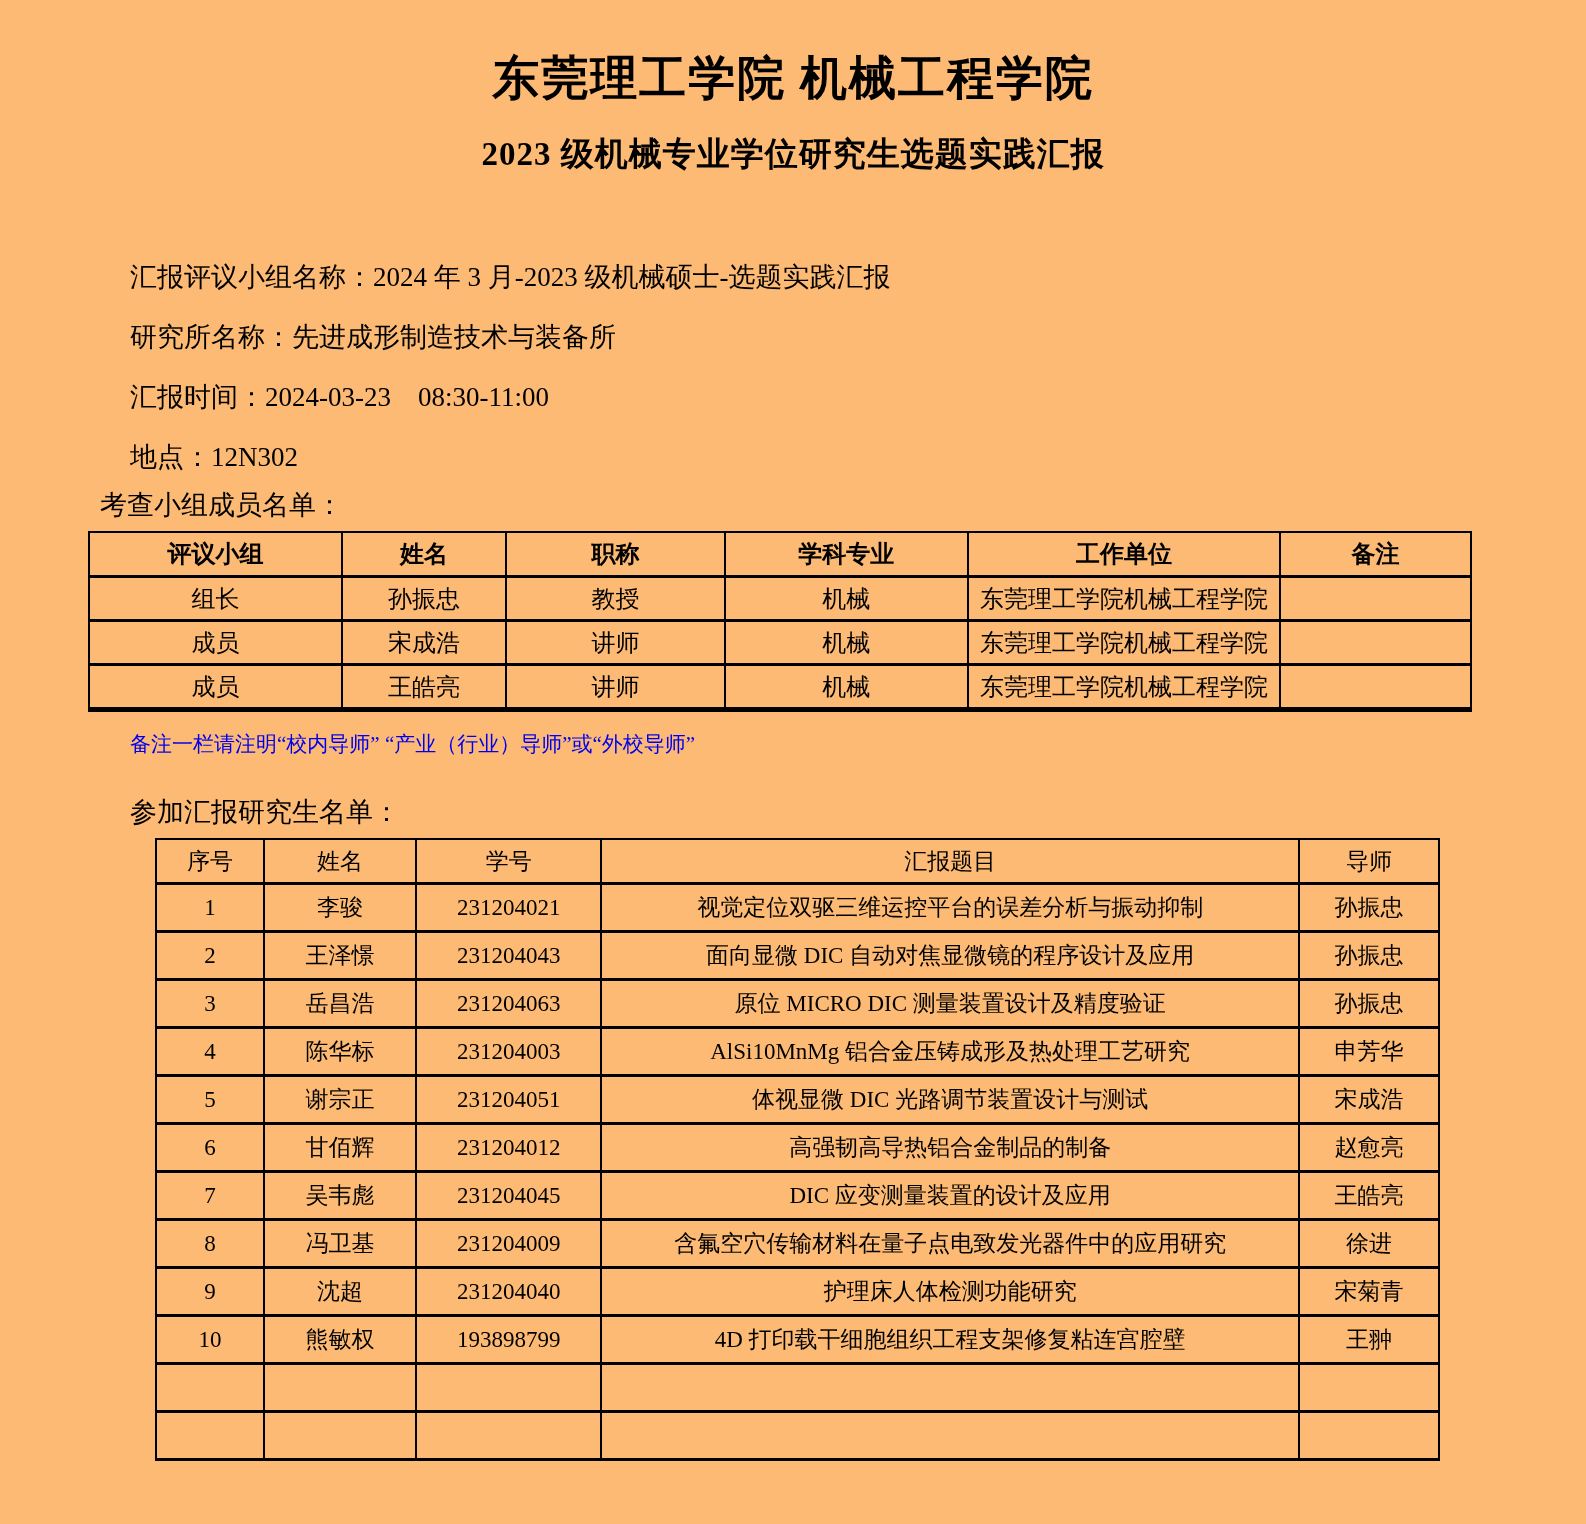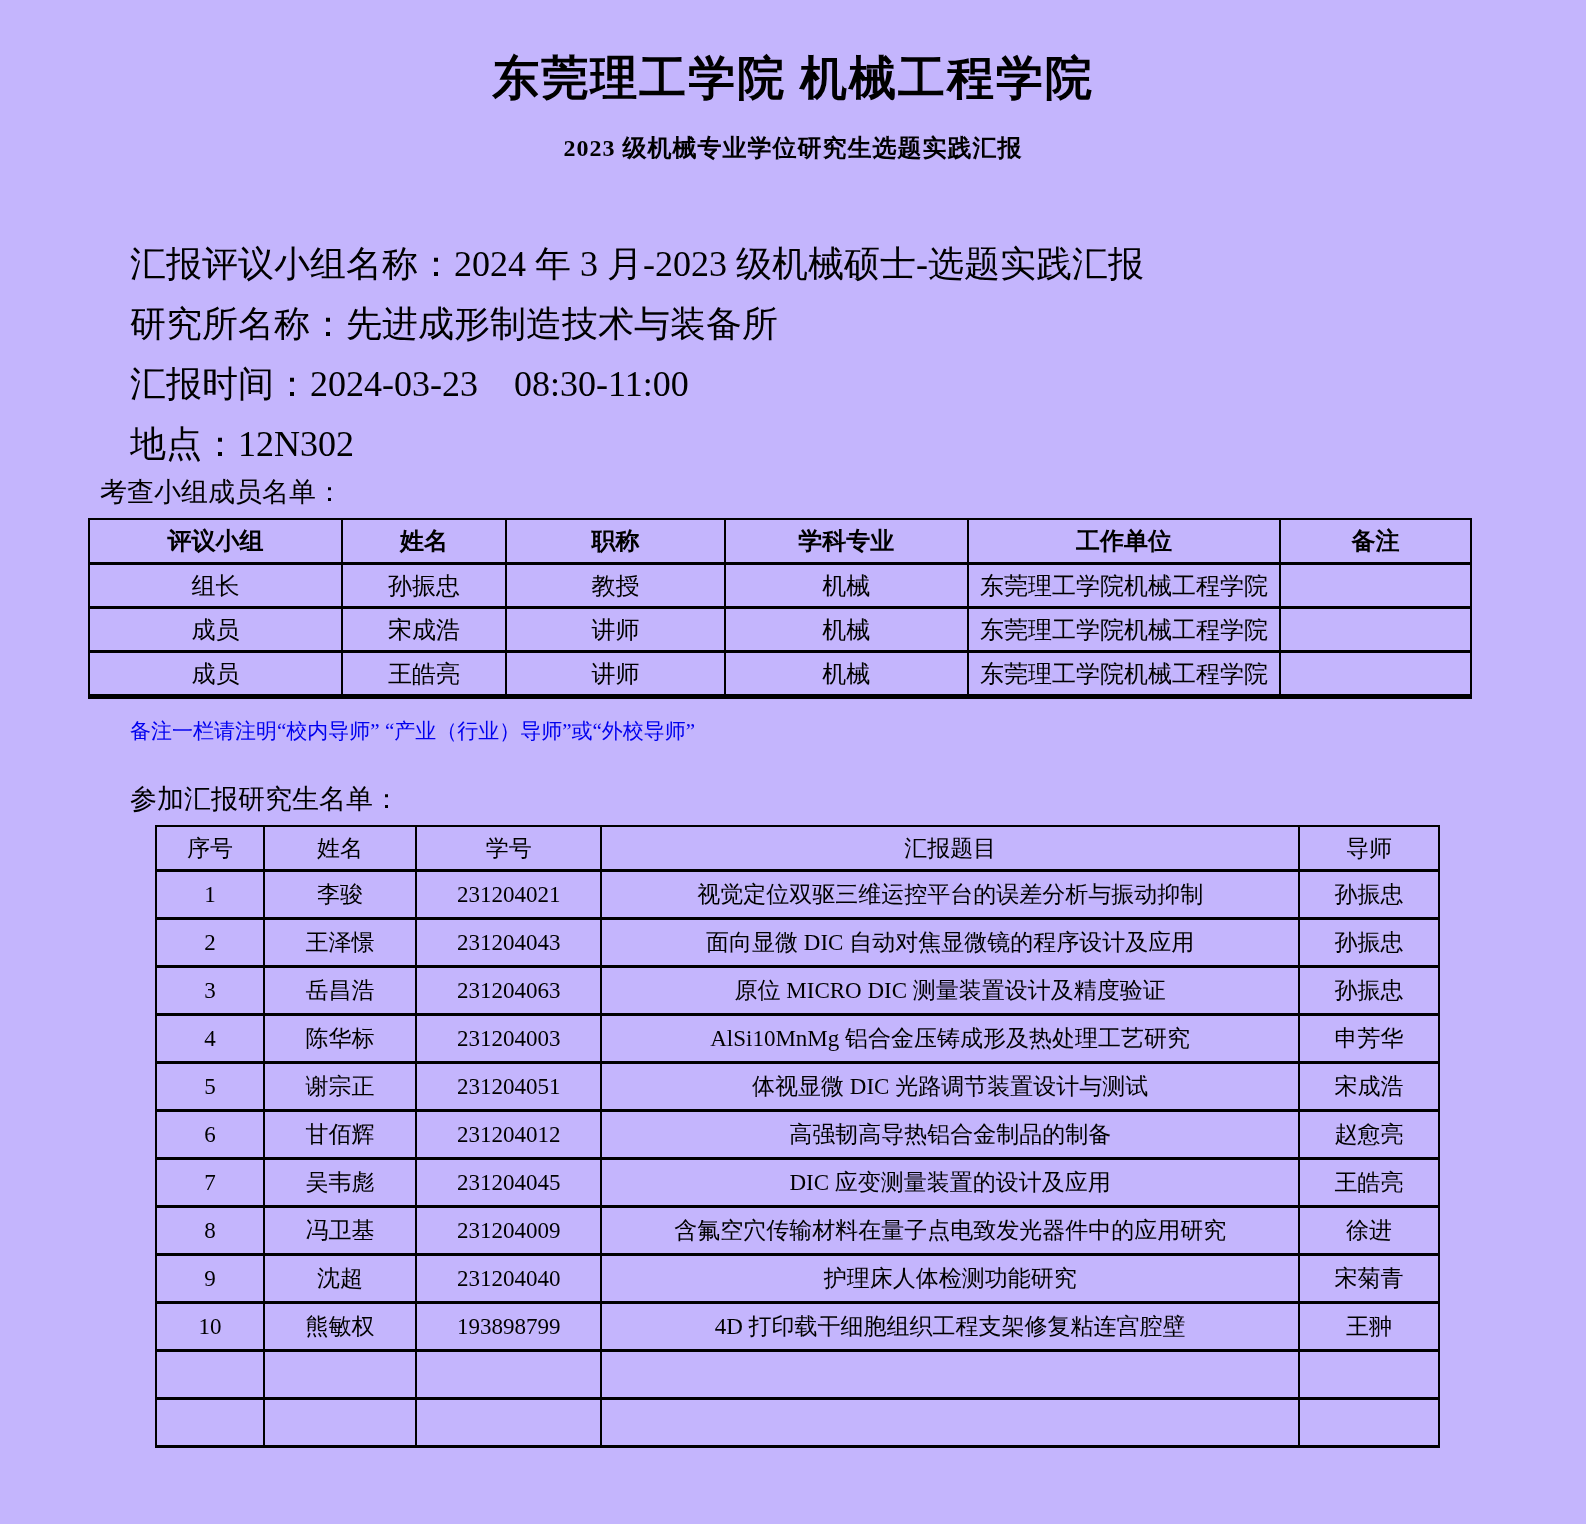--- a/index.html
+++ b/index.html
@@ -5,42 +5,42 @@
   html, body {
     margin: 0;
     padding: 0;
     background: #ffffff;
     color: #000000;
     font-family: "Liberation Serif", "DejaVu Serif", serif;
   }
   .page {
     width: 1586px;
     min-height: 1524px;
-    background: #c4b5fd;
+    background: #fdba74;
     overflow: hidden;
     position: relative;
   }
   .title {
     margin: 50px 0 0 0;
     text-align: center;
     font-size: 47px;
     font-weight: bold;
     letter-spacing: 2px;
     line-height: 1.2;
   }
   .subtitle {
     margin: 26px 0 0 0;
     text-align: center;
-    font-size: 24px;
+    font-size: 33px;
     font-weight: bold;
     letter-spacing: 1px;
   }
   .info-block { margin: 82px 0 0 130px; }
   .info-line {
-    font-size: 36px;
+    font-size: 27px;
     line-height: 36px;
     margin: 12px 0 24px 0;
   }
   .info-line.loc { margin-bottom: 12px; }
   .section-label {
     font-size: 27px;
     line-height: 36px;
     margin: 0 0 8px 100px;
   }
   .section-label.students { margin: 36px 0 8px 130px; }

